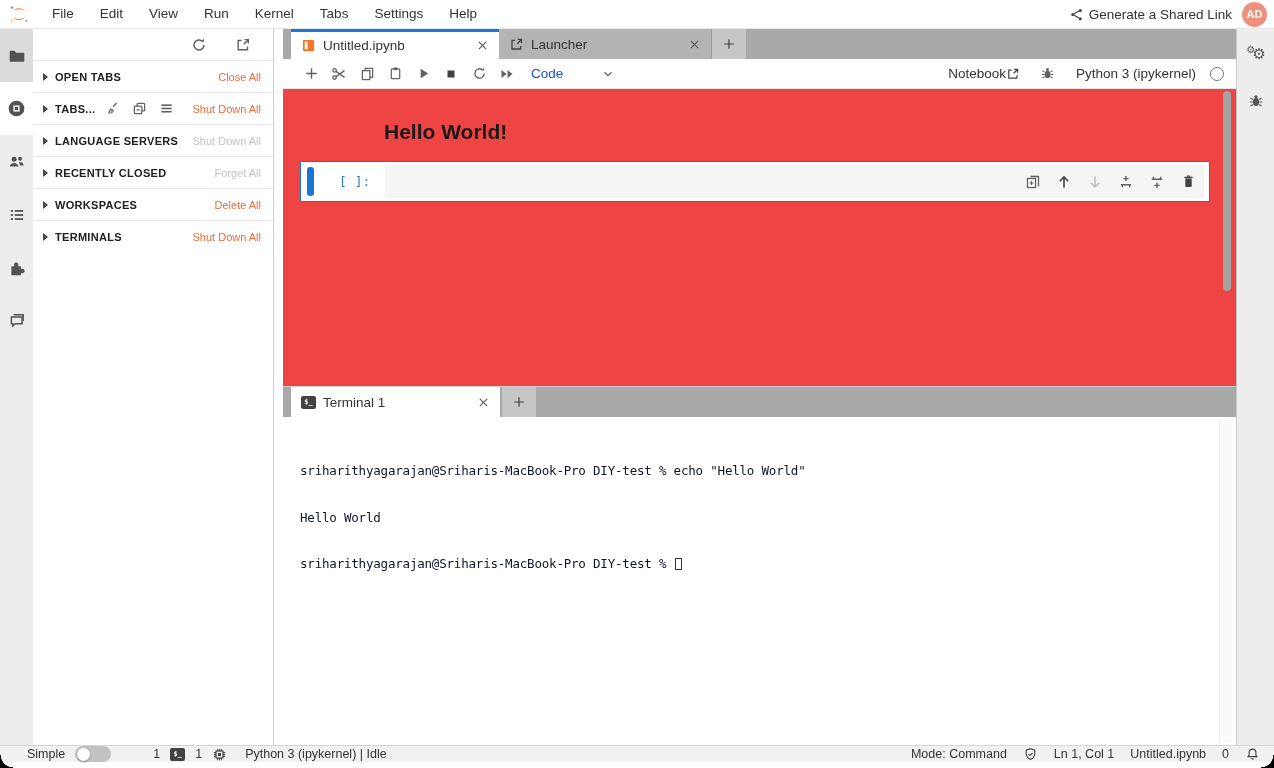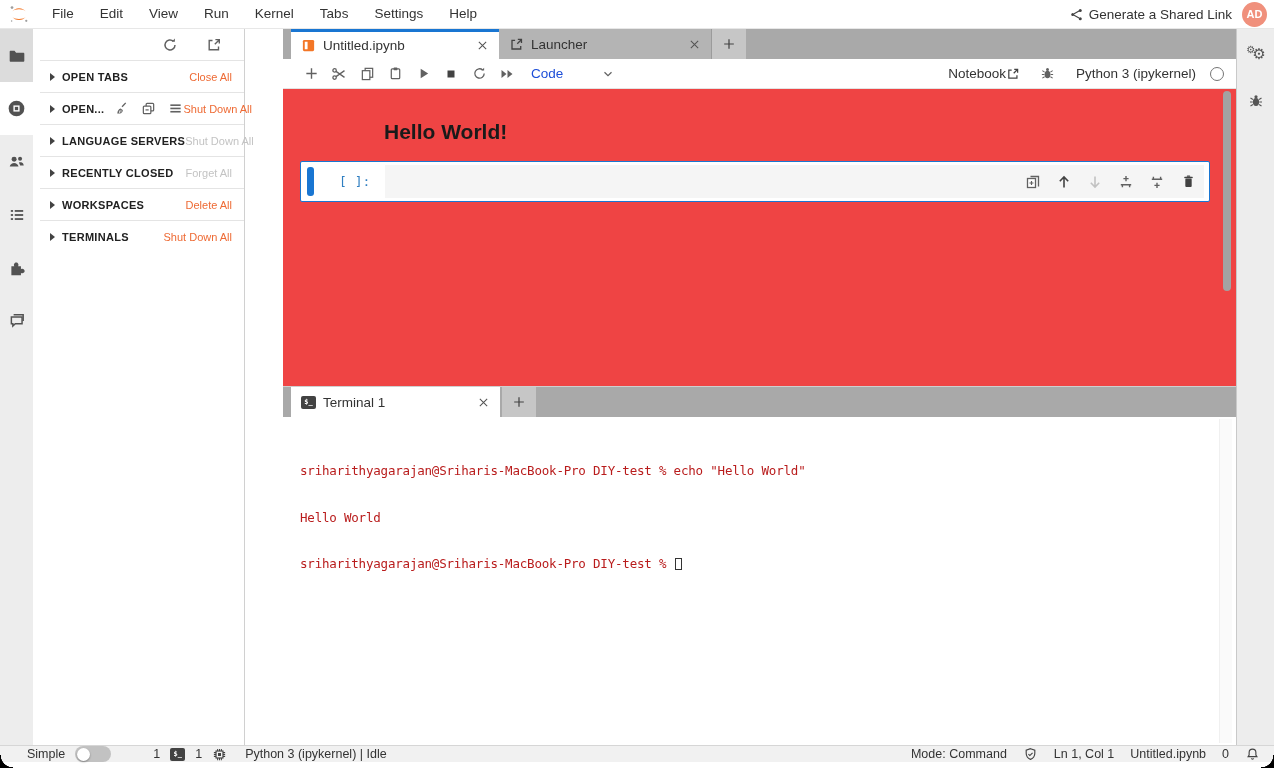--- a/index.html
+++ b/index.html
@@ -26,21 +26,21 @@
   .avatar { width:25px; height:25px; border-radius:50%; background:#f0907c; color:#fff;
     font-size:11px; font-weight:bold; display:flex; align-items:center; justify-content:center; }
 
   
   .activity-bar { position:absolute; left:0; top:29px; width:33px; height:716px; background:#ededed; }
   .act-item { width:33px; height:53px; display:flex; align-items:center; justify-content:center; }
   .act-item.shaded { background:#dcdcdc; }
   .act-item.active { background:#ffffff; }
 
   
-  .left-panel { position:absolute; left:40px; top:29px; width:205px; height:716px;
+  .left-panel { position:absolute; left:33px; top:29px; width:241px; height:716px;
     background:#fff; border-right:1px solid #d0d0d0; }
   .panel-toolbar { height:31px; display:flex; align-items:center; justify-content:flex-end;
     gap:16px; padding-right:16px; }
   .section-row { height:32px; border-top:1px solid #e4e4e4; display:flex; align-items:center;
     padding:0 12px 0 10px; }
   .caret { width:0; height:0; border-left:5px solid #424242; border-top:4px solid transparent;
     border-bottom:4px solid transparent; margin-right:7px; flex:none; }
   .section-label { font-size:11px; font-weight:bold; letter-spacing:.3px; color:#212121; white-space:nowrap; }
   .section-icons { display:flex; align-items:center; gap:12px; margin-left:10px; }
   .section-action { margin-left:auto; font-size:11px; color:#ee6a34; white-space:nowrap; }
@@ -84,21 +84,21 @@
   .prompt { position:absolute; left:38px; top:0; height:100%; display:flex; align-items:center;
     font-family:"DejaVu Sans Mono", monospace; font-size:13px; color:#307fc1; }
   .editor { position:absolute; left:84px; top:3px; right:5px; bottom:3px; background:#f5f5f5; }
   .cell-toolbar { position:absolute; right:12px; top:0; height:100%; display:flex; align-items:center; gap:13px; }
   .cell-tb-btn { background:none; border:none; width:18px; height:18px; display:flex; align-items:center; justify-content:center; }
   .nb-scrollbar { position:absolute; right:5px; top:2px; width:8px; height:200px; border-radius:4px; background:#a3a3a3; }
 
   
   .term-content { position:absolute; left:0; top:388px; width:953px; height:328px; background:#fff; }
   .term-lines { padding:15px 0 0 17px; font-family:"DejaVu Sans Mono", monospace;
-    font-size:12.5px; line-height:15.5px; color:#b91c1c; white-space:pre; letter-spacing:-0.2px; }
+    font-size:12.5px; line-height:15.5px; color:#0f172a; white-space:pre; letter-spacing:-0.2px; }
   .term-cursor { display:inline-block; width:7px; height:12px; border:1px solid #333;
     vertical-align:-2px; margin-left:1px; }
   .term-scroll-gutter { position:absolute; right:4px; top:2px; bottom:2px; width:13px;
     background:#fafafa; border-left:1px solid #f0f0f0; }
 
   
   .right-strip { position:absolute; left:1236px; top:29px; width:38px; height:716px;
     background:#ededed; border-left:1px solid #c9c9c9; }
   .rs-item { width:38px; height:48px; display:flex; align-items:center; justify-content:center; }
   .gears { font-size:15px; color:#555; line-height:1; }
@@ -239,21 +239,21 @@
     </div>
 
     <div class="section-row">
       <span class="caret"></span>
       <span class="section-label">OPEN TABS</span>
       <span class="section-action">Close All</span>
     </div>
 
     <div class="section-row">
       <span class="caret"></span>
-      <span class="section-label">OPEN...</span>
+      <span class="section-label">TABS...</span>
       <span class="section-icons">
         <span>
           <svg width="15" height="15" viewBox="0 0 16 16">
             <path d="M12.5 2L8.6 6.2" stroke="#616161" stroke-width="1.4" fill="none"></path>
             <path d="M3.5 13.2c.1-2.8 1.6-4.8 3.6-5.3l2.2 1.6c.3 1.9-1.1 3.6-3.4 3.7z" fill="#616161"></path>
             <path d="M5.8 10.2v2.6M7.4 9.4v2.8" stroke="#fff" stroke-width="0.8"></path>
           </svg>
         </span>
         <span>
           <svg width="15" height="15" viewBox="0 0 16 16">

